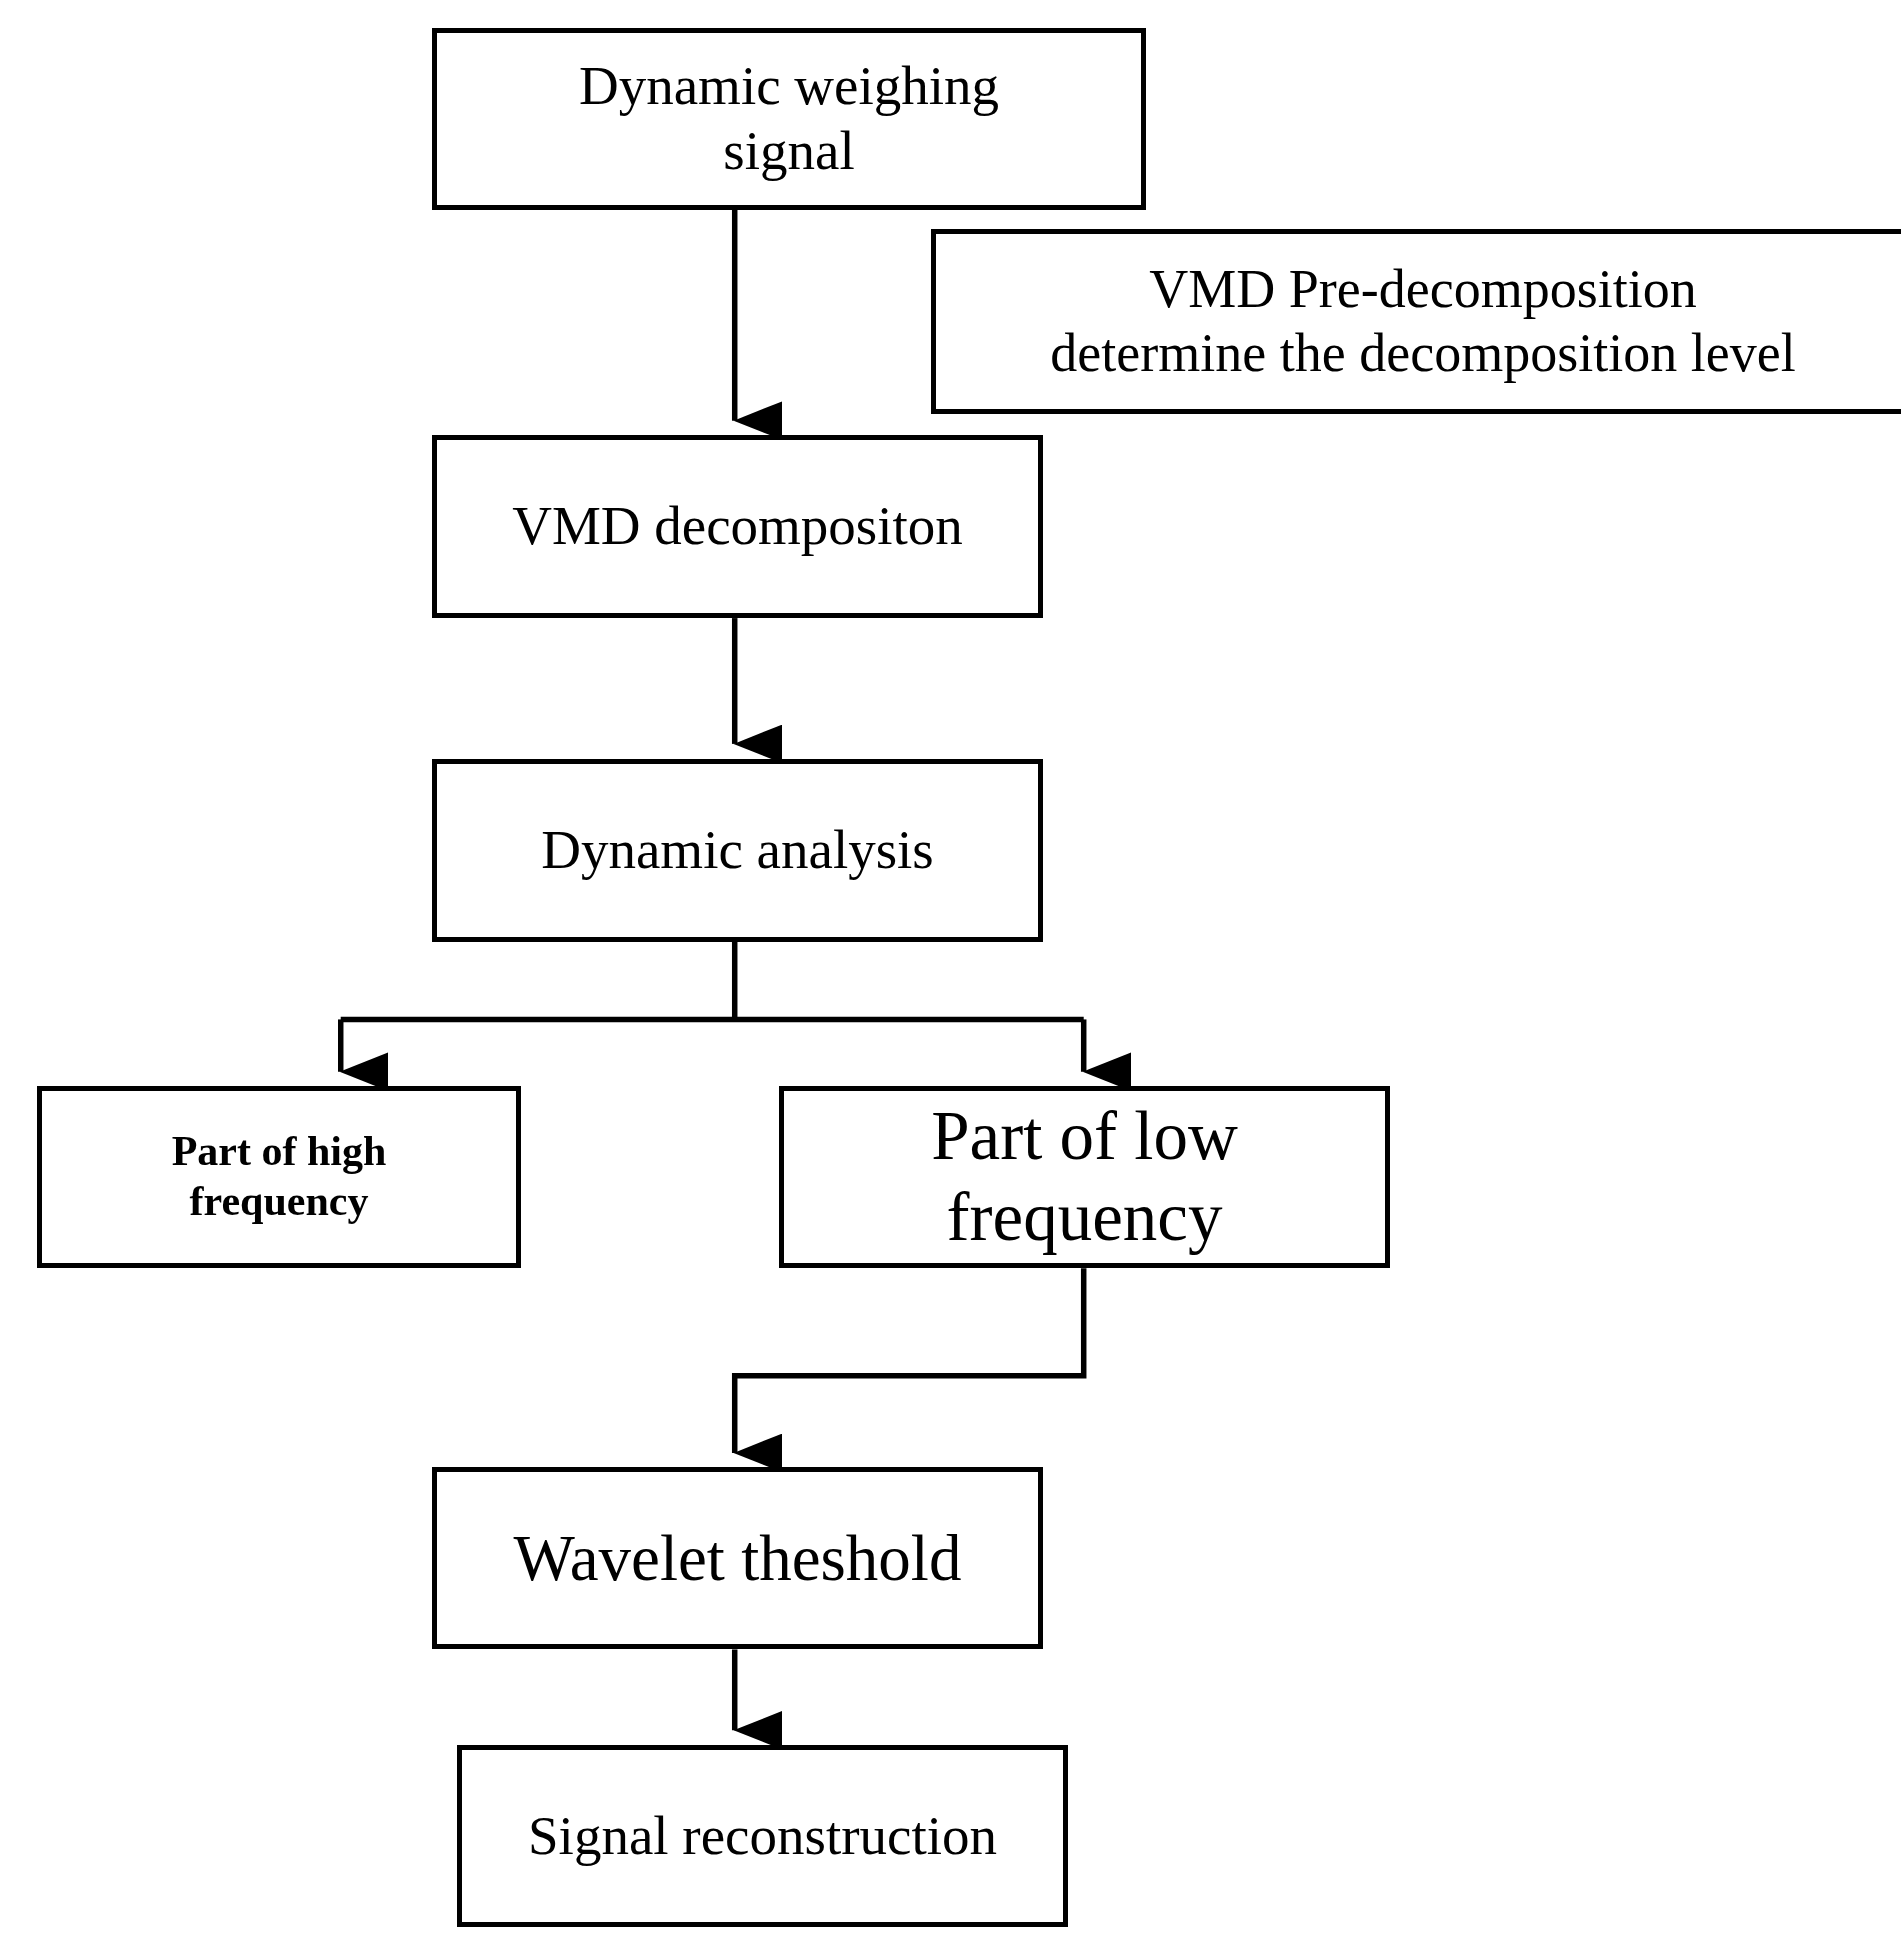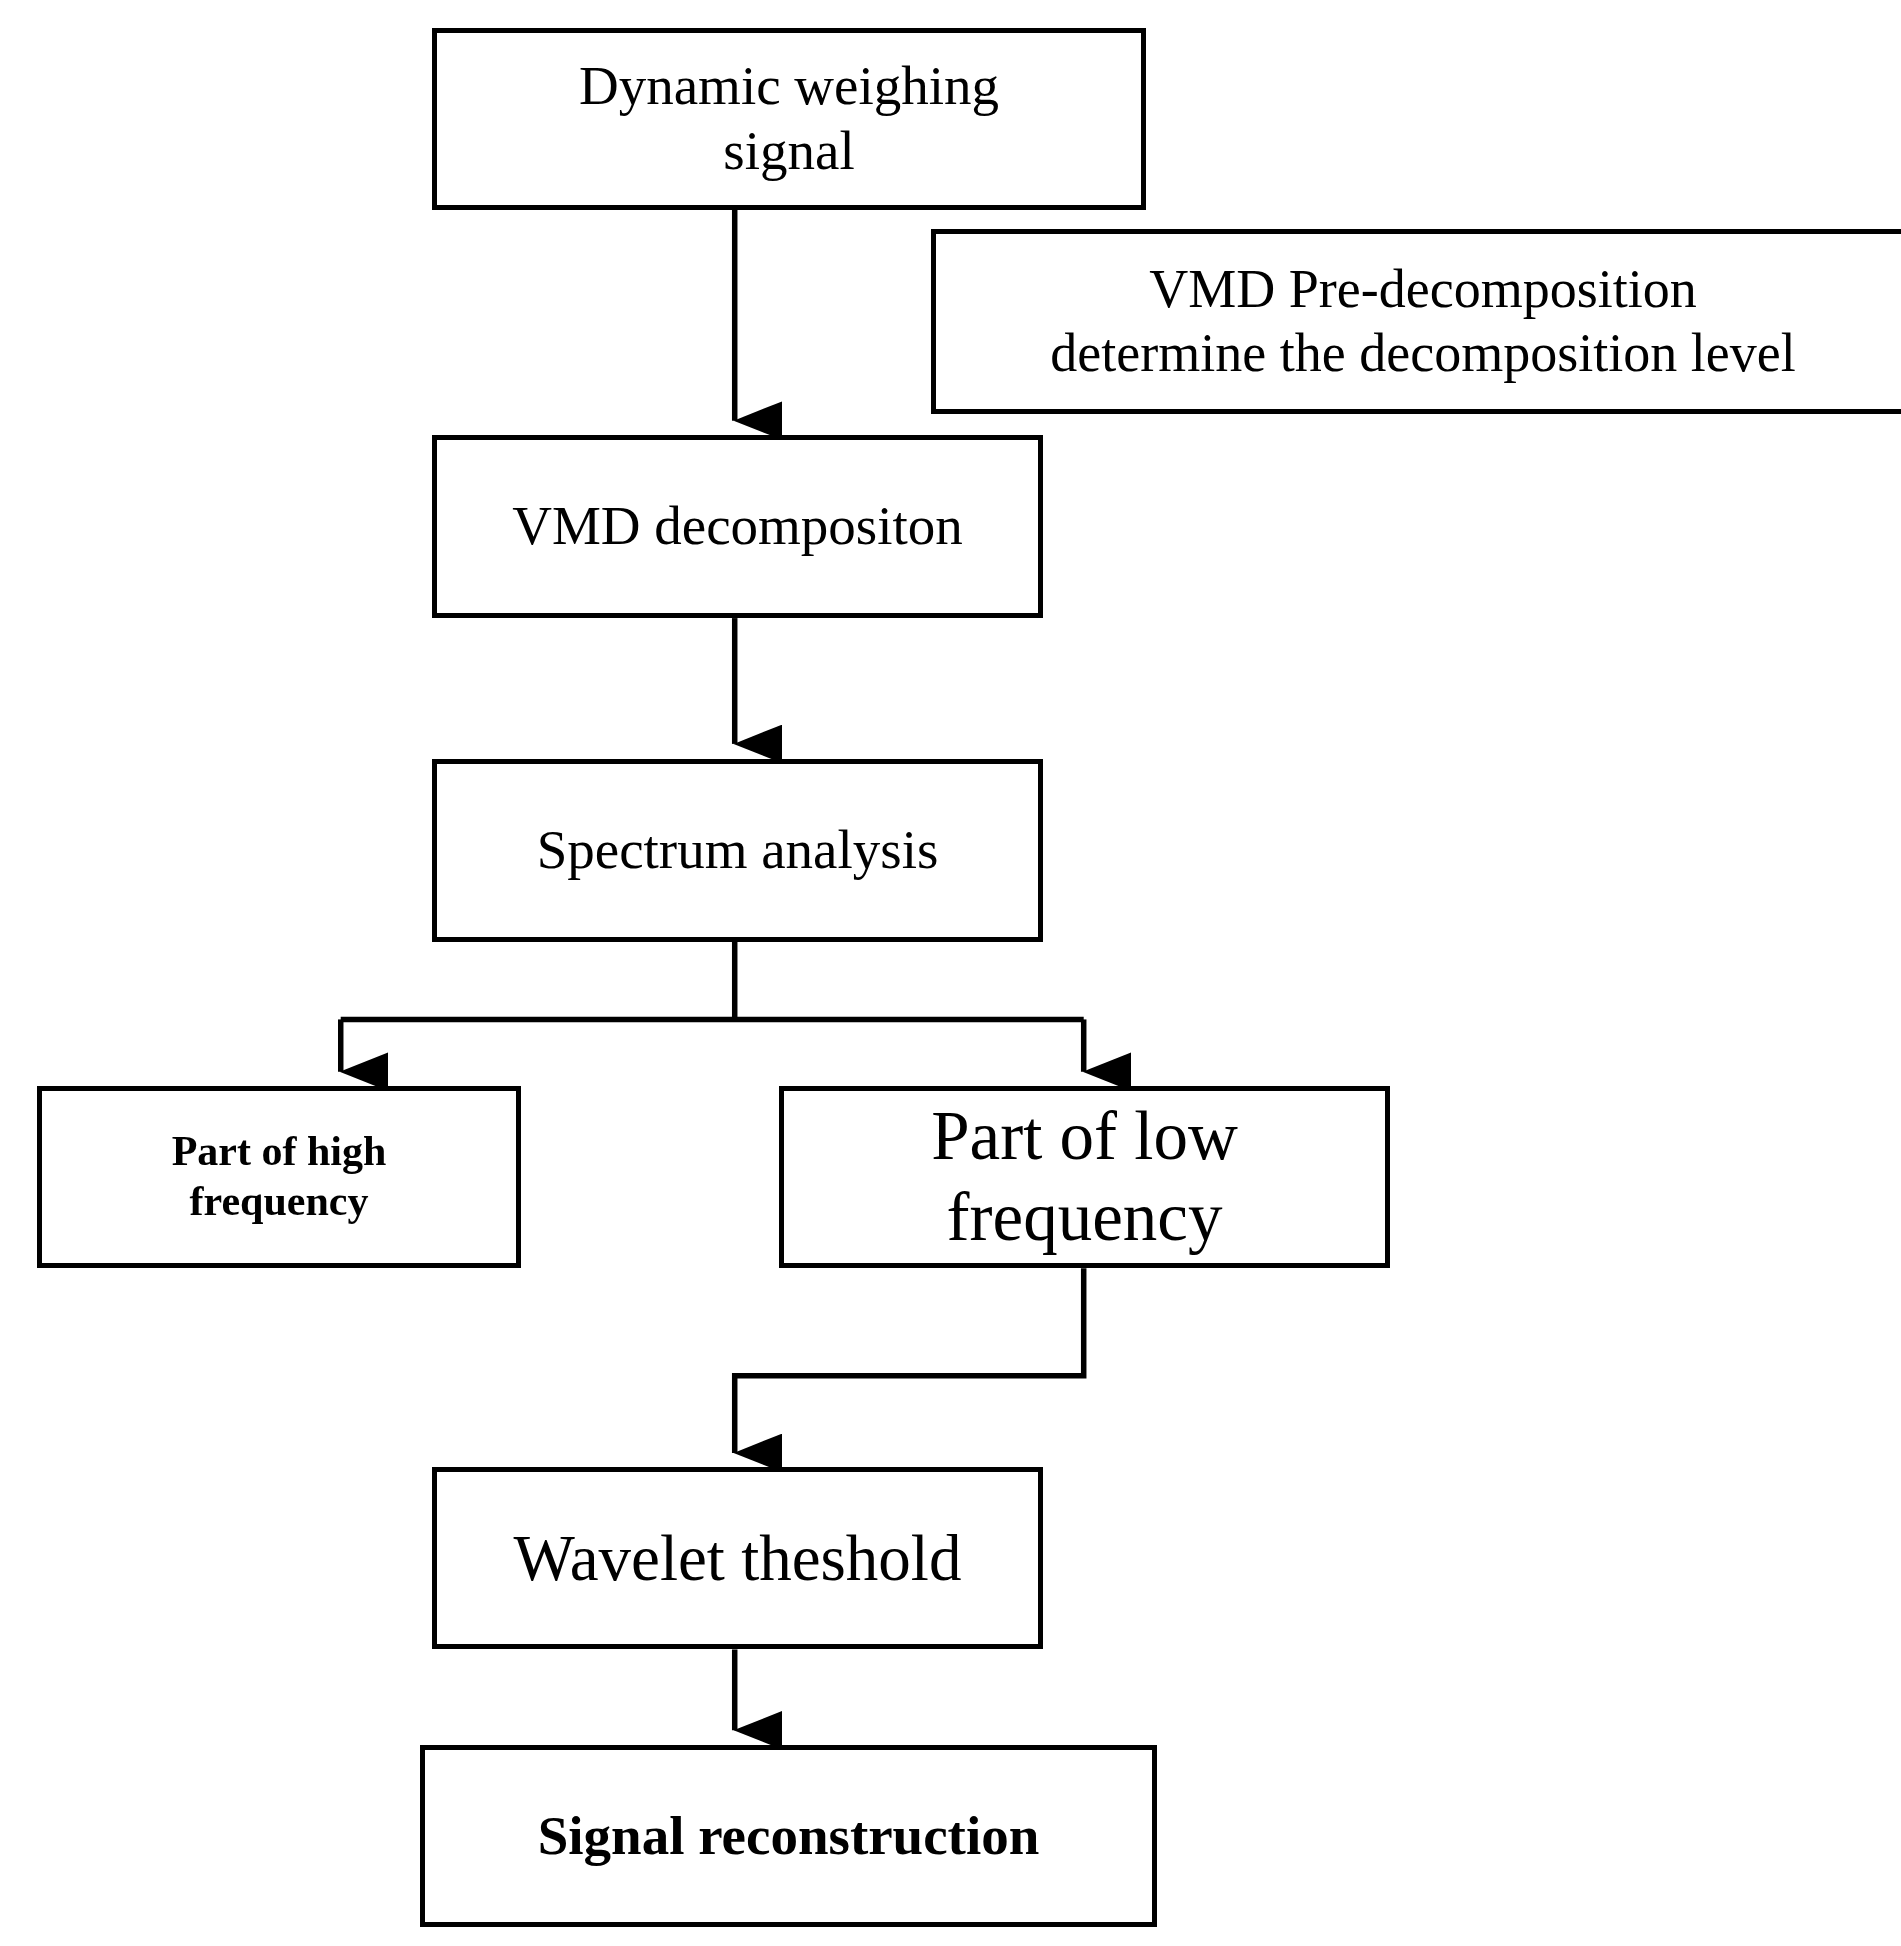--- a/index.html
+++ b/index.html
@@ -62,23 +62,22 @@
   }
   #node-part-low-frequency {
     left: 779px; top: 1086px; width: 611px; height: 182px;
     font-size: 69px;
   }
   #node-wavelet-threshold {
     left: 432px; top: 1467px; width: 611px; height: 182px;
     font-size: 65px;
   }
   #node-signal-reconstruction {
-    left: 420px; top: 1745px; width: 737px; height: 182px;
+    left: 457px; top: 1745px; width: 611px; height: 182px;
     font-size: 55px;
-    font-weight: bold;
   }
   #edges {
     position: absolute;
     left: 0; top: 0;
     width: 1902px;
     height: 1947px;
     pointer-events: none;
   }
 </style>
 </head>
@@ -131,21 +130,21 @@
   <div class="node" id="node-vmd-predecomposition">
     <span class="label">VMD Pre-decomposition
 determine the decomposition level</span>
   </div>
 
   <div class="node" id="node-vmd-decomposition">
     <span class="label">VMD decompositon</span>
   </div>
 
   <div class="node" id="node-spectrum-analysis">
-    <span class="label">Spectrum analysis</span>
+    <span class="label">Dynamic analysis</span>
   </div>
 
   <div class="node" id="node-part-high-frequency">
     <span class="label">Part of high
 frequency</span>
   </div>
 
   <div class="node" id="node-part-low-frequency">
     <span class="label">Part of low
 frequency</span>

